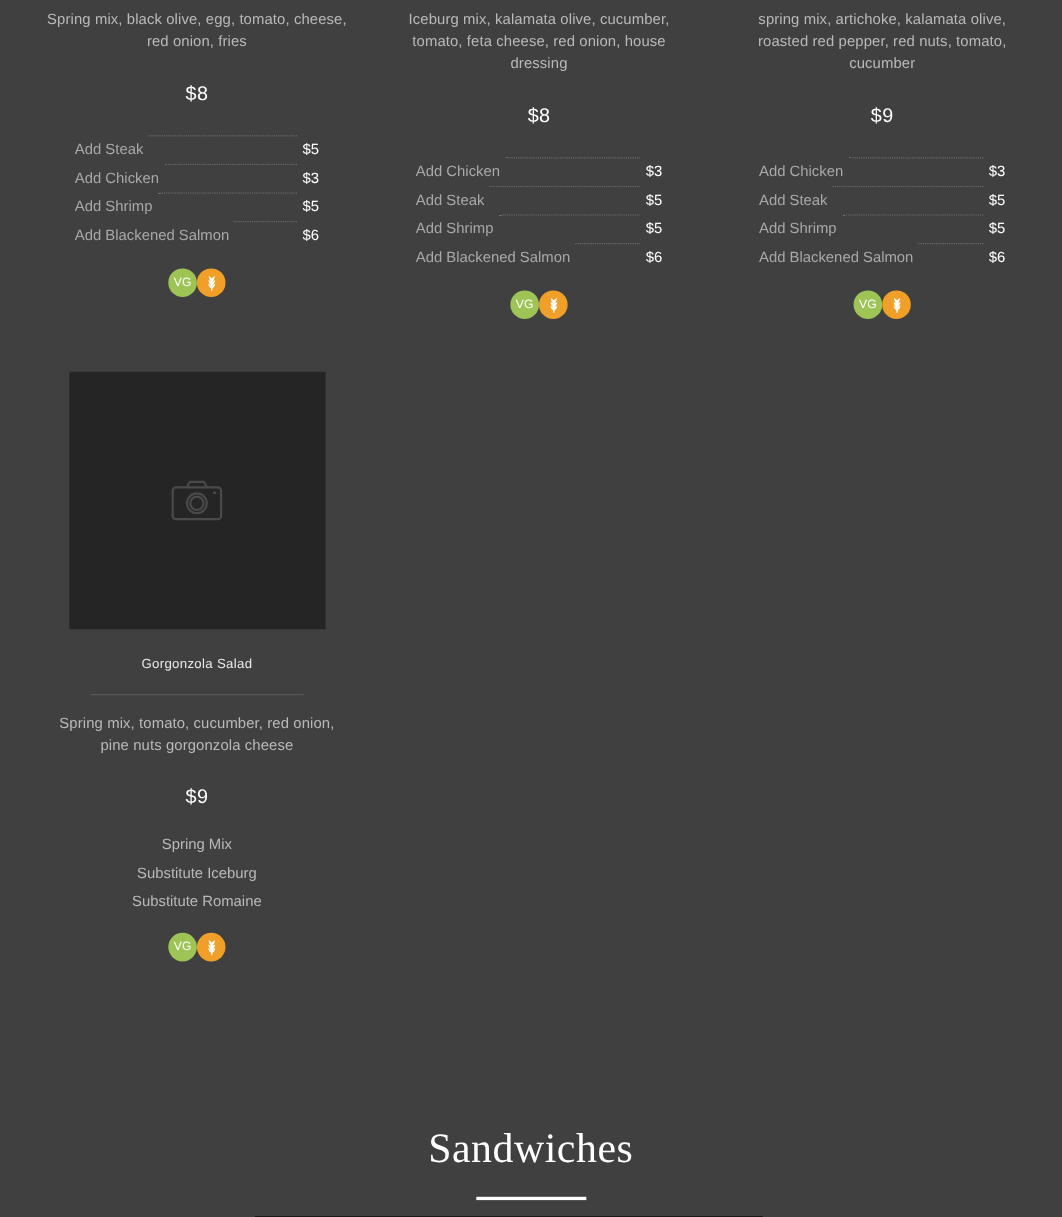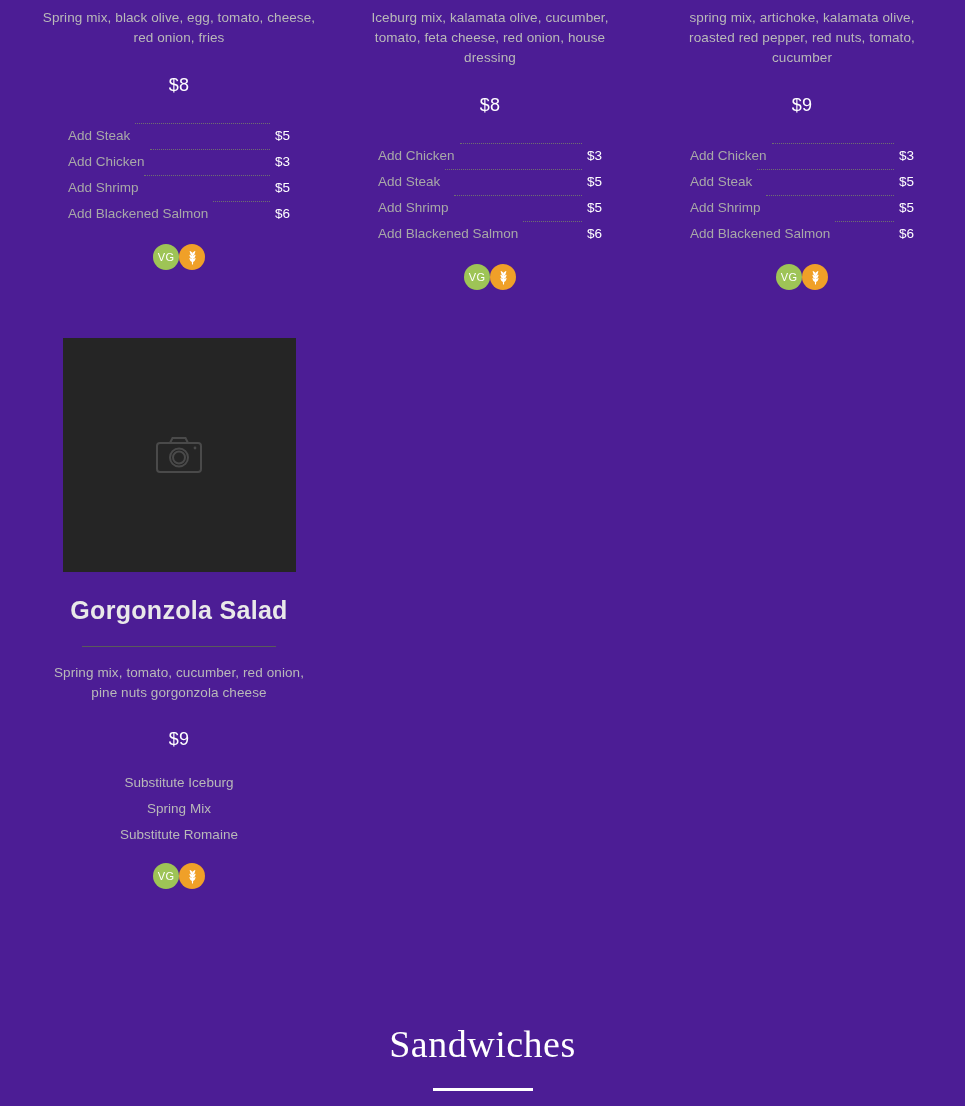--- a/index.html
+++ b/index.html
@@ -9,21 +9,21 @@
     height: 1106px;
     background: #000000;
     font-family: "Liberation Sans", sans-serif;
     overflow: hidden;
   }
 
   .page {
     position: relative;
     width: 965px;
     height: 1106px;
-    background: #4c1d95;
+    background: #404040;
   }
 
   
   .card {
     position: absolute;
     text-align: center;
   }
 
   .desc {
     font-size: 13.5px;
@@ -105,24 +105,24 @@
     background: #252525;
     display: flex;
     align-items: center;
     justify-content: center;
   }
 
   .img-placeholder svg { display: block; }
 
   
   .item-title {
-    font-size: 25px;
+    font-size: 12px;
     color: #e9e9e9;
     letter-spacing: 0.3px;
-    font-weight: 700;
+    font-weight: 400;
   }
 
   .title-rule {
     height: 1px;
     background: #5a5a5a;
     margin: 0 auto;
   }
 
   
   .plain-options {
@@ -314,22 +314,22 @@
 
     <div class="item-title" style="margin-top:24px;">Gorgonzola Salad</div>
 
     <div class="title-rule" style="width:194px; margin-top:21px;"></div>
 
     <div class="desc" style="margin-top:16px;">Spring mix, tomato, cucumber, red onion, pine nuts gorgonzola cheese</div>
 
     <div class="price" style="margin-top:26px;">$9</div>
 
     <ul class="plain-options" style="margin-top:20px;">
+      <li class="plain-opt">Spring Mix</li>
       <li class="plain-opt">Substitute Iceburg</li>
-      <li class="plain-opt">Spring Mix</li>
       <li class="plain-opt">Substitute Romaine</li>
     </ul>
 
     <div class="badges" style="margin-top:15px;">
       <div class="badge badge-vg">
         <span>VG</span>
       </div>
       <div class="badge badge-gf">
         <svg width="17" height="17" viewBox="0 0 24 24" fill="none" stroke="#ffffff" stroke-width="1.6" stroke-linecap="round">
           <path d="M12 21V9"></path>

